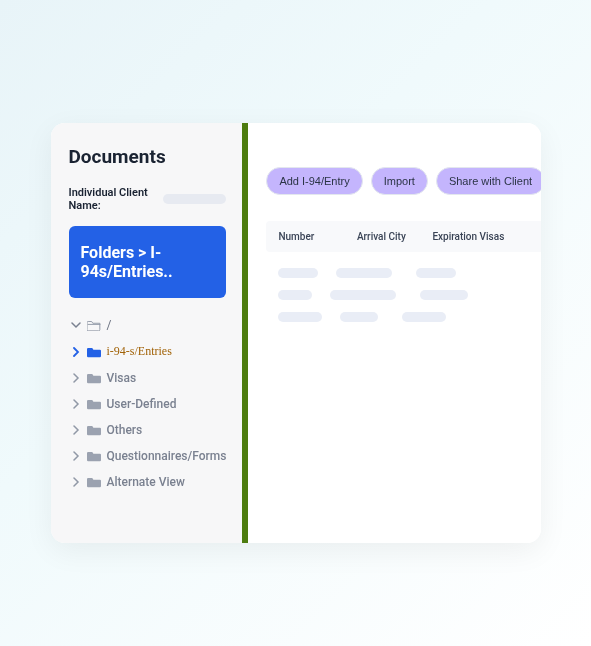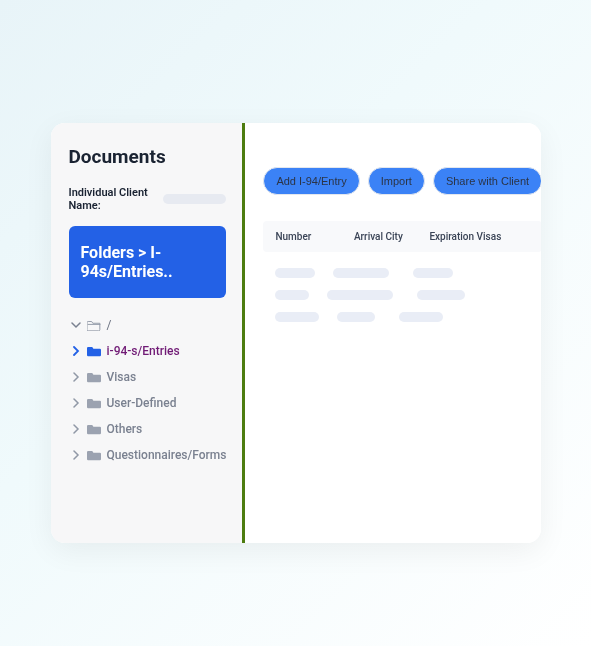--- a/index.html
+++ b/index.html
@@ -29,21 +29,21 @@
       height: 420px;
       margin-top: 20px;
       box-shadow: 0 8px 30px rgba(0,0,0,0.06);
       display: flex;
       overflow: hidden;
     }
     .sidebar {
       width: 236px;
       background: #f7f7f8;
       padding: 22px 16px 22px 18px;
-      border-right: 3px solid #4d7c0f;
+      border-right: 6px solid #4d7c0f;
     }
     .page-title {
       font-size: 19px;
       font-weight: 700;
       color: #1a2332;
       margin-bottom: 18px;
     }
     .client-row {
       display: flex;
       align-items: center;
@@ -76,21 +76,21 @@
       display: flex;
       align-items: center;
       gap: 6px;
       font-size: 12px;
       color: #7a8190;
       padding: 6px 0 6px 2px;
       cursor: pointer;
     }
     .tree li.root { color: #7a8190; }
     .tree li.child { padding-left: 2px; }
-    .tree li.active { color: #701a75; font-weight: 600; }
+    .tree li.active { color: #a16207; font-weight: 600; font-family: Liberation Serif, serif; }
     .tree li.active .folder-icon svg path { fill: #2361e6; }
     .chevron {
       width: 10px;
       display: inline-flex;
       justify-content: center;
       color: #7a8190;
       font-size: 11px;
     }
     .tree li.active .chevron { color: #2361e6; }
     .folder-icon { display: inline-flex; width: 14px; height: 12px; }
@@ -103,21 +103,21 @@
       background: #ffffff;
     }
     .actions {
       display: flex;
       gap: 8px;
       margin-bottom: 26px;
     }
     .pill-btn {
       font-size: 11px;
       color: #2b3446;
-      background: #3b82f6;
+      background: #c4b5fd;
       border: 1px solid #e3e7ee;
       border-radius: 18px;
       padding: 7px 12px;
       cursor: pointer;
       white-space: nowrap;
       font-weight: 500;
     }
     .table-header {
       display: flex;
       background: #f8f9fb;
@@ -241,20 +241,33 @@
             <svg width="8" height="10" viewBox="0 0 8 10">
                 <path d="M2 1 L6 5 L2 9" stroke="#9098a6" stroke-width="1.5" fill="none" stroke-linecap="round"></path>
               </svg>
           </span>
           <span class="folder-icon">
             <svg viewBox="0 0 24 20">
                 <path d="M2 3 h7 l2 3 h11 a2 2 0 0 1 2 2 v9 a2 2 0 0 1 -2 2 H2 a2 2 0 0 1 -2 -2 V5 a2 2 0 0 1 2 -2 z" fill="#9ba2b0"></path>
               </svg>
           </span>
           <span class="node-label">Questionnaires/Forms</span>
+        </li>
+        <li class="child">
+          <span class="chevron">
+            <svg width="8" height="10" viewBox="0 0 8 10">
+                <path d="M2 1 L6 5 L2 9" stroke="#9098a6" stroke-width="1.5" fill="none" stroke-linecap="round"></path>
+              </svg>
+          </span>
+          <span class="folder-icon">
+            <svg viewBox="0 0 24 20">
+                <path d="M2 3 h7 l2 3 h11 a2 2 0 0 1 2 2 v9 a2 2 0 0 1 -2 2 H2 a2 2 0 0 1 -2 -2 V5 a2 2 0 0 1 2 -2 z" fill="#9ba2b0"></path>
+              </svg>
+          </span>
+          <span class="node-label">Alternate View</span>
         </li>
       </ul>
     </aside>
 
     <main class="main">
       <div class="actions">
         <button class="pill-btn">Add I-94/Entry</button>
         <button class="pill-btn">Import</button>
         <button class="pill-btn">Share with Client</button>
       </div>

